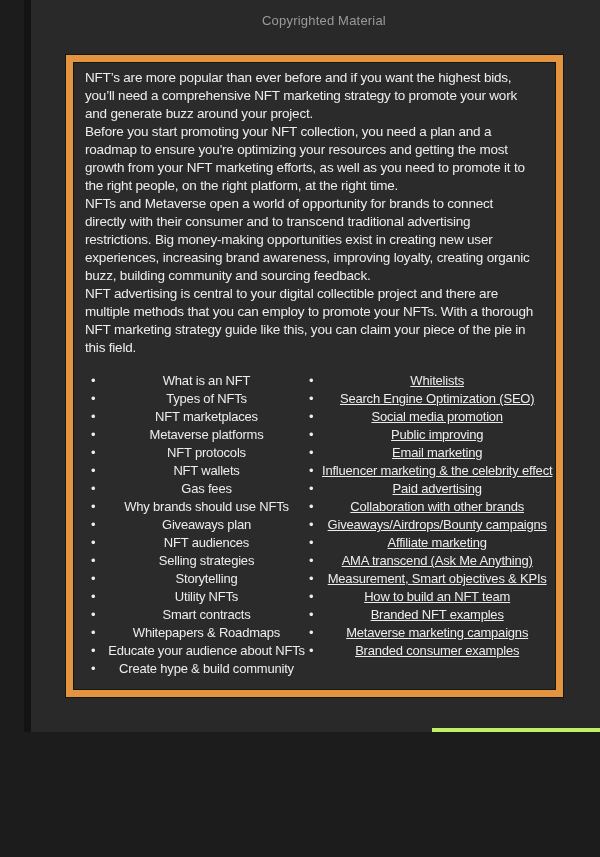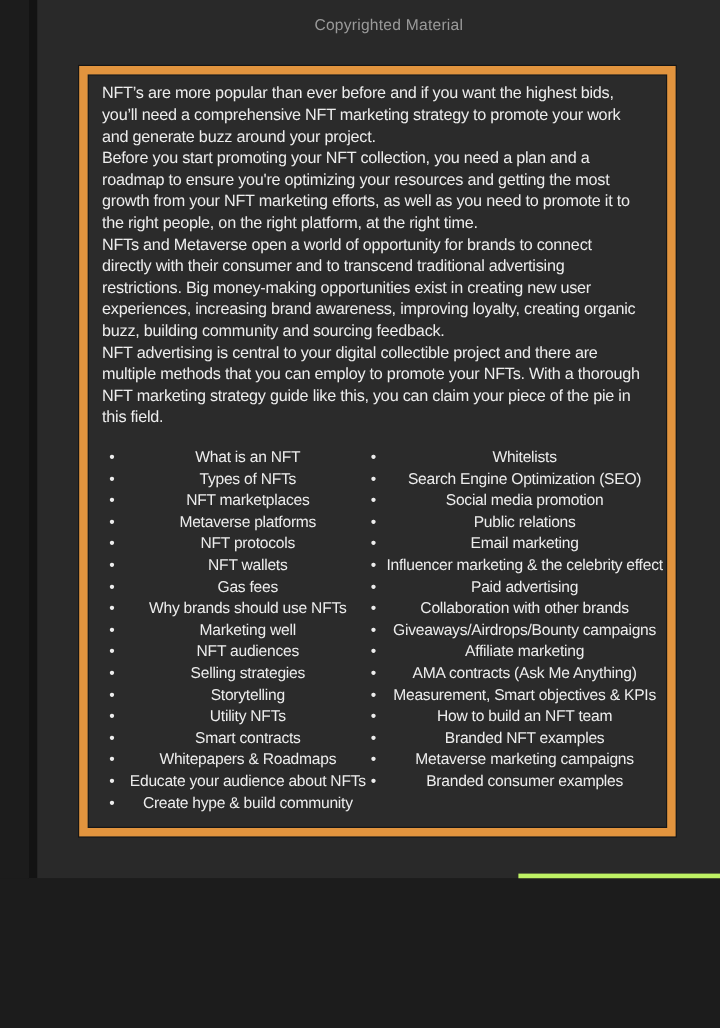--- a/index.html
+++ b/index.html
@@ -44,21 +44,21 @@
   .topics {
     display: flex;
     margin-top: 15px;
     padding-left: 6px;
   }
   .topics ul {
     list-style: none;
     margin: 0; padding: 0; text-align: center;
   }
   .topics .col-left { flex: 0 0 218px; }
-  .topics .col-right { flex: 1 1 auto; }
+  .topics .col-right { flex: 1 1 auto; text-decoration: underline; }
   .topics li {
     position: relative;
     padding-left: 13px;
     font-size: 13px;
     line-height: 18px;
     letter-spacing: -0.2px;
     white-space: nowrap;
   }
   .topics li::before {
     content: "\2022";
@@ -145,42 +145,42 @@
     <div class="topics">
       <ul class="col-left">
         <li>What is an NFT</li>
         <li>Types of NFTs</li>
         <li>NFT marketplaces</li>
         <li>Metaverse platforms</li>
         <li>NFT protocols</li>
         <li>NFT wallets</li>
         <li>Gas fees</li>
         <li>Why brands should use NFTs</li>
-        <li>Marketing well</li>
+        <li>Giveaways plan</li>
         <li>NFT audiences</li>
         <li>Selling strategies</li>
         <li>Storytelling</li>
         <li>Utility NFTs</li>
         <li>Smart contracts</li>
         <li>Whitepapers &amp; Roadmaps</li>
         <li>Educate your audience about NFTs</li>
         <li>Create hype &amp; build community</li>
       </ul>
       <ul class="col-right">
         <li>Whitelists</li>
         <li>Search Engine Optimization (SEO)</li>
         <li>Social media promotion</li>
-        <li>Public relations</li>
+        <li>Public improving</li>
         <li>Email marketing</li>
         <li>Influencer marketing &amp; the celebrity effect</li>
         <li>Paid advertising</li>
         <li>Collaboration with other brands</li>
         <li>Giveaways/Airdrops/Bounty campaigns</li>
         <li>Affiliate marketing</li>
-        <li>AMA contracts (Ask Me Anything)</li>
+        <li>AMA transcend (Ask Me Anything)</li>
         <li>Measurement, Smart objectives &amp; KPIs</li>
         <li>How to build an NFT team</li>
         <li>Branded NFT examples</li>
         <li>Metaverse marketing campaigns</li>
         <li>Branded consumer examples</li>
       </ul>
     </div>
   </div>
 
   <div class="barcode-panel">

